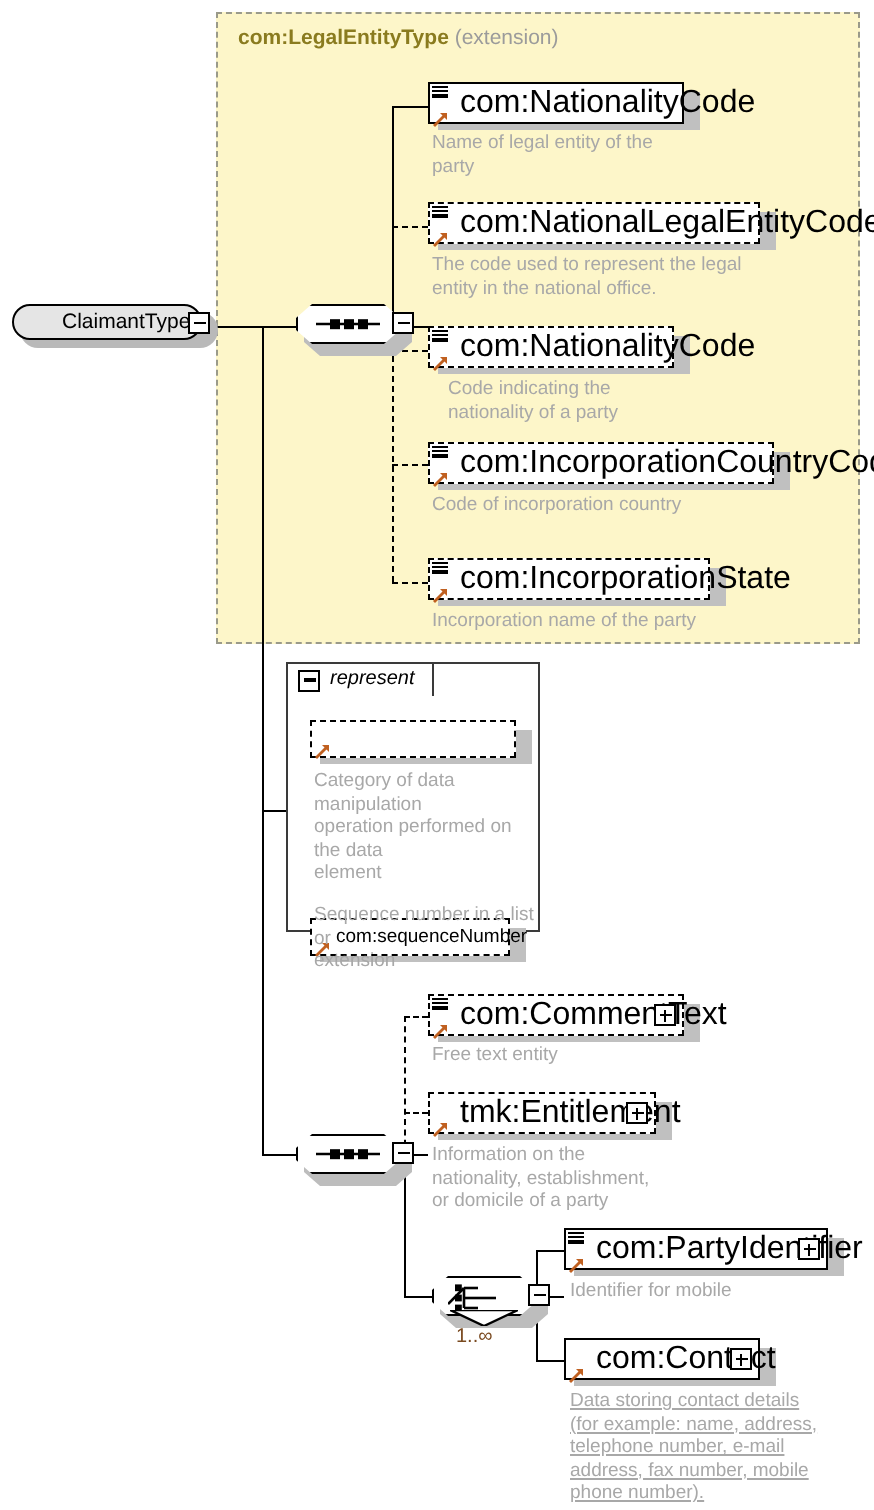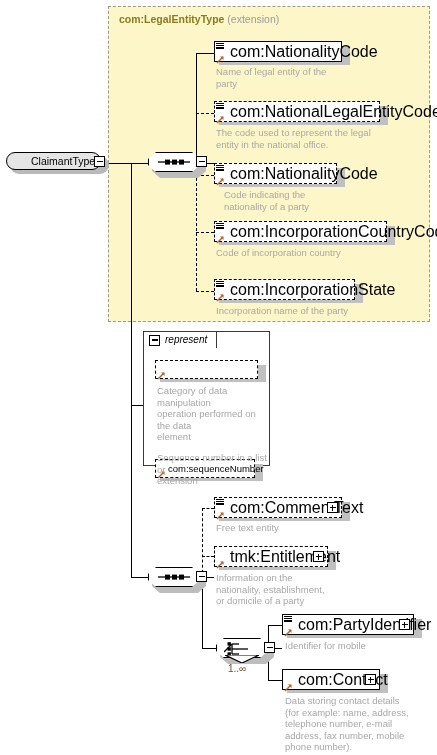--- a/index.html
+++ b/index.html
@@ -372,17 +372,17 @@
 <div class="node solid abs" style="left:282px;top:669px;width:103px;height:24px;">
   <div class="shadow" style="left:5px;top:5px;width:101px;height:19px;"></div>
   <div class="body" style="width:98px;height:21px;"></div>
   <svg class="glyph-arrow" viewBox="0 0 9 9">
     <path d="M1,8 L7,2" stroke="#c06020" stroke-width="1.4"></path>
       <path d="M7.5,1.5 L7.5,5 L4,1.5 Z" fill="#c06020"></path>
   </svg>
   <div class="label" style="line-height:21px;">com:Contact</div>
   <div class="plusbox" style="left:83px;top:5px;"></div>
 </div>
-<div class="desc" style="left:285px;top:695px;width:152px;">Data storing contact details
+<div class="desc" style="left:285px;top:695px;width:152px;text-decoration:underline;">Data storing contact details
 (for example: name, address,
 telephone number, e-mail
 address, fax number, mobile
 phone number).</div>
 
 </body></html>

